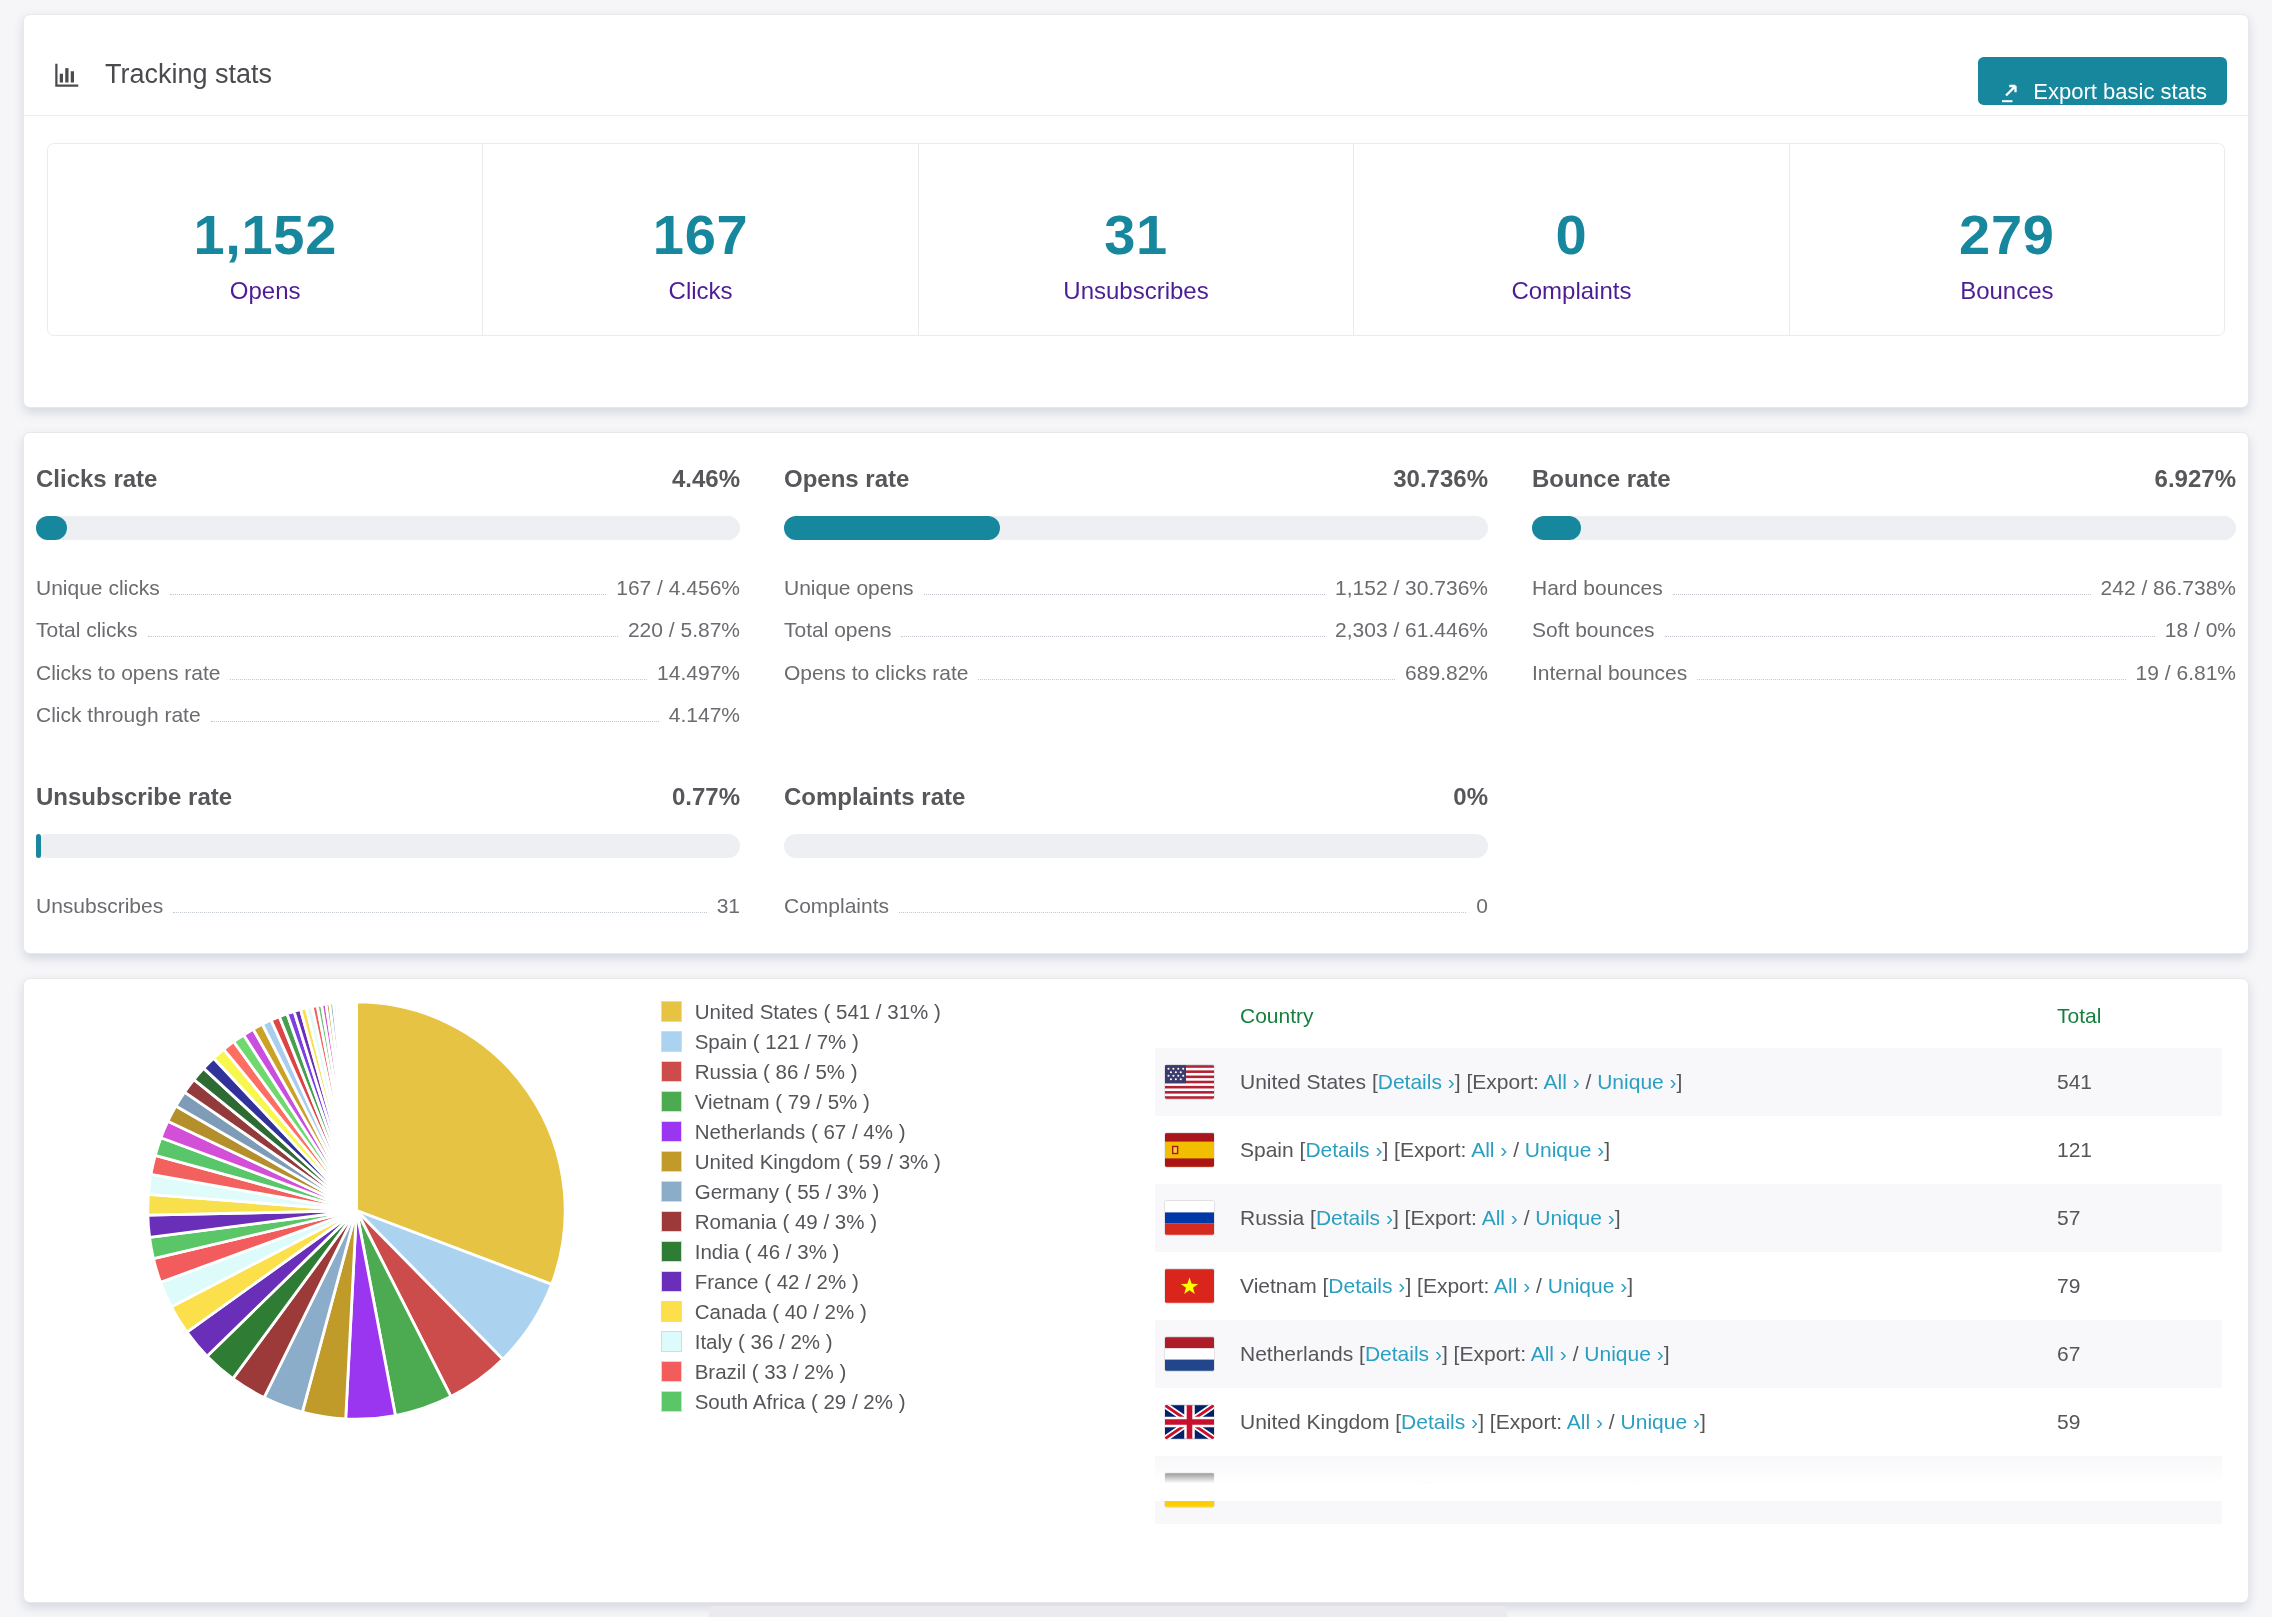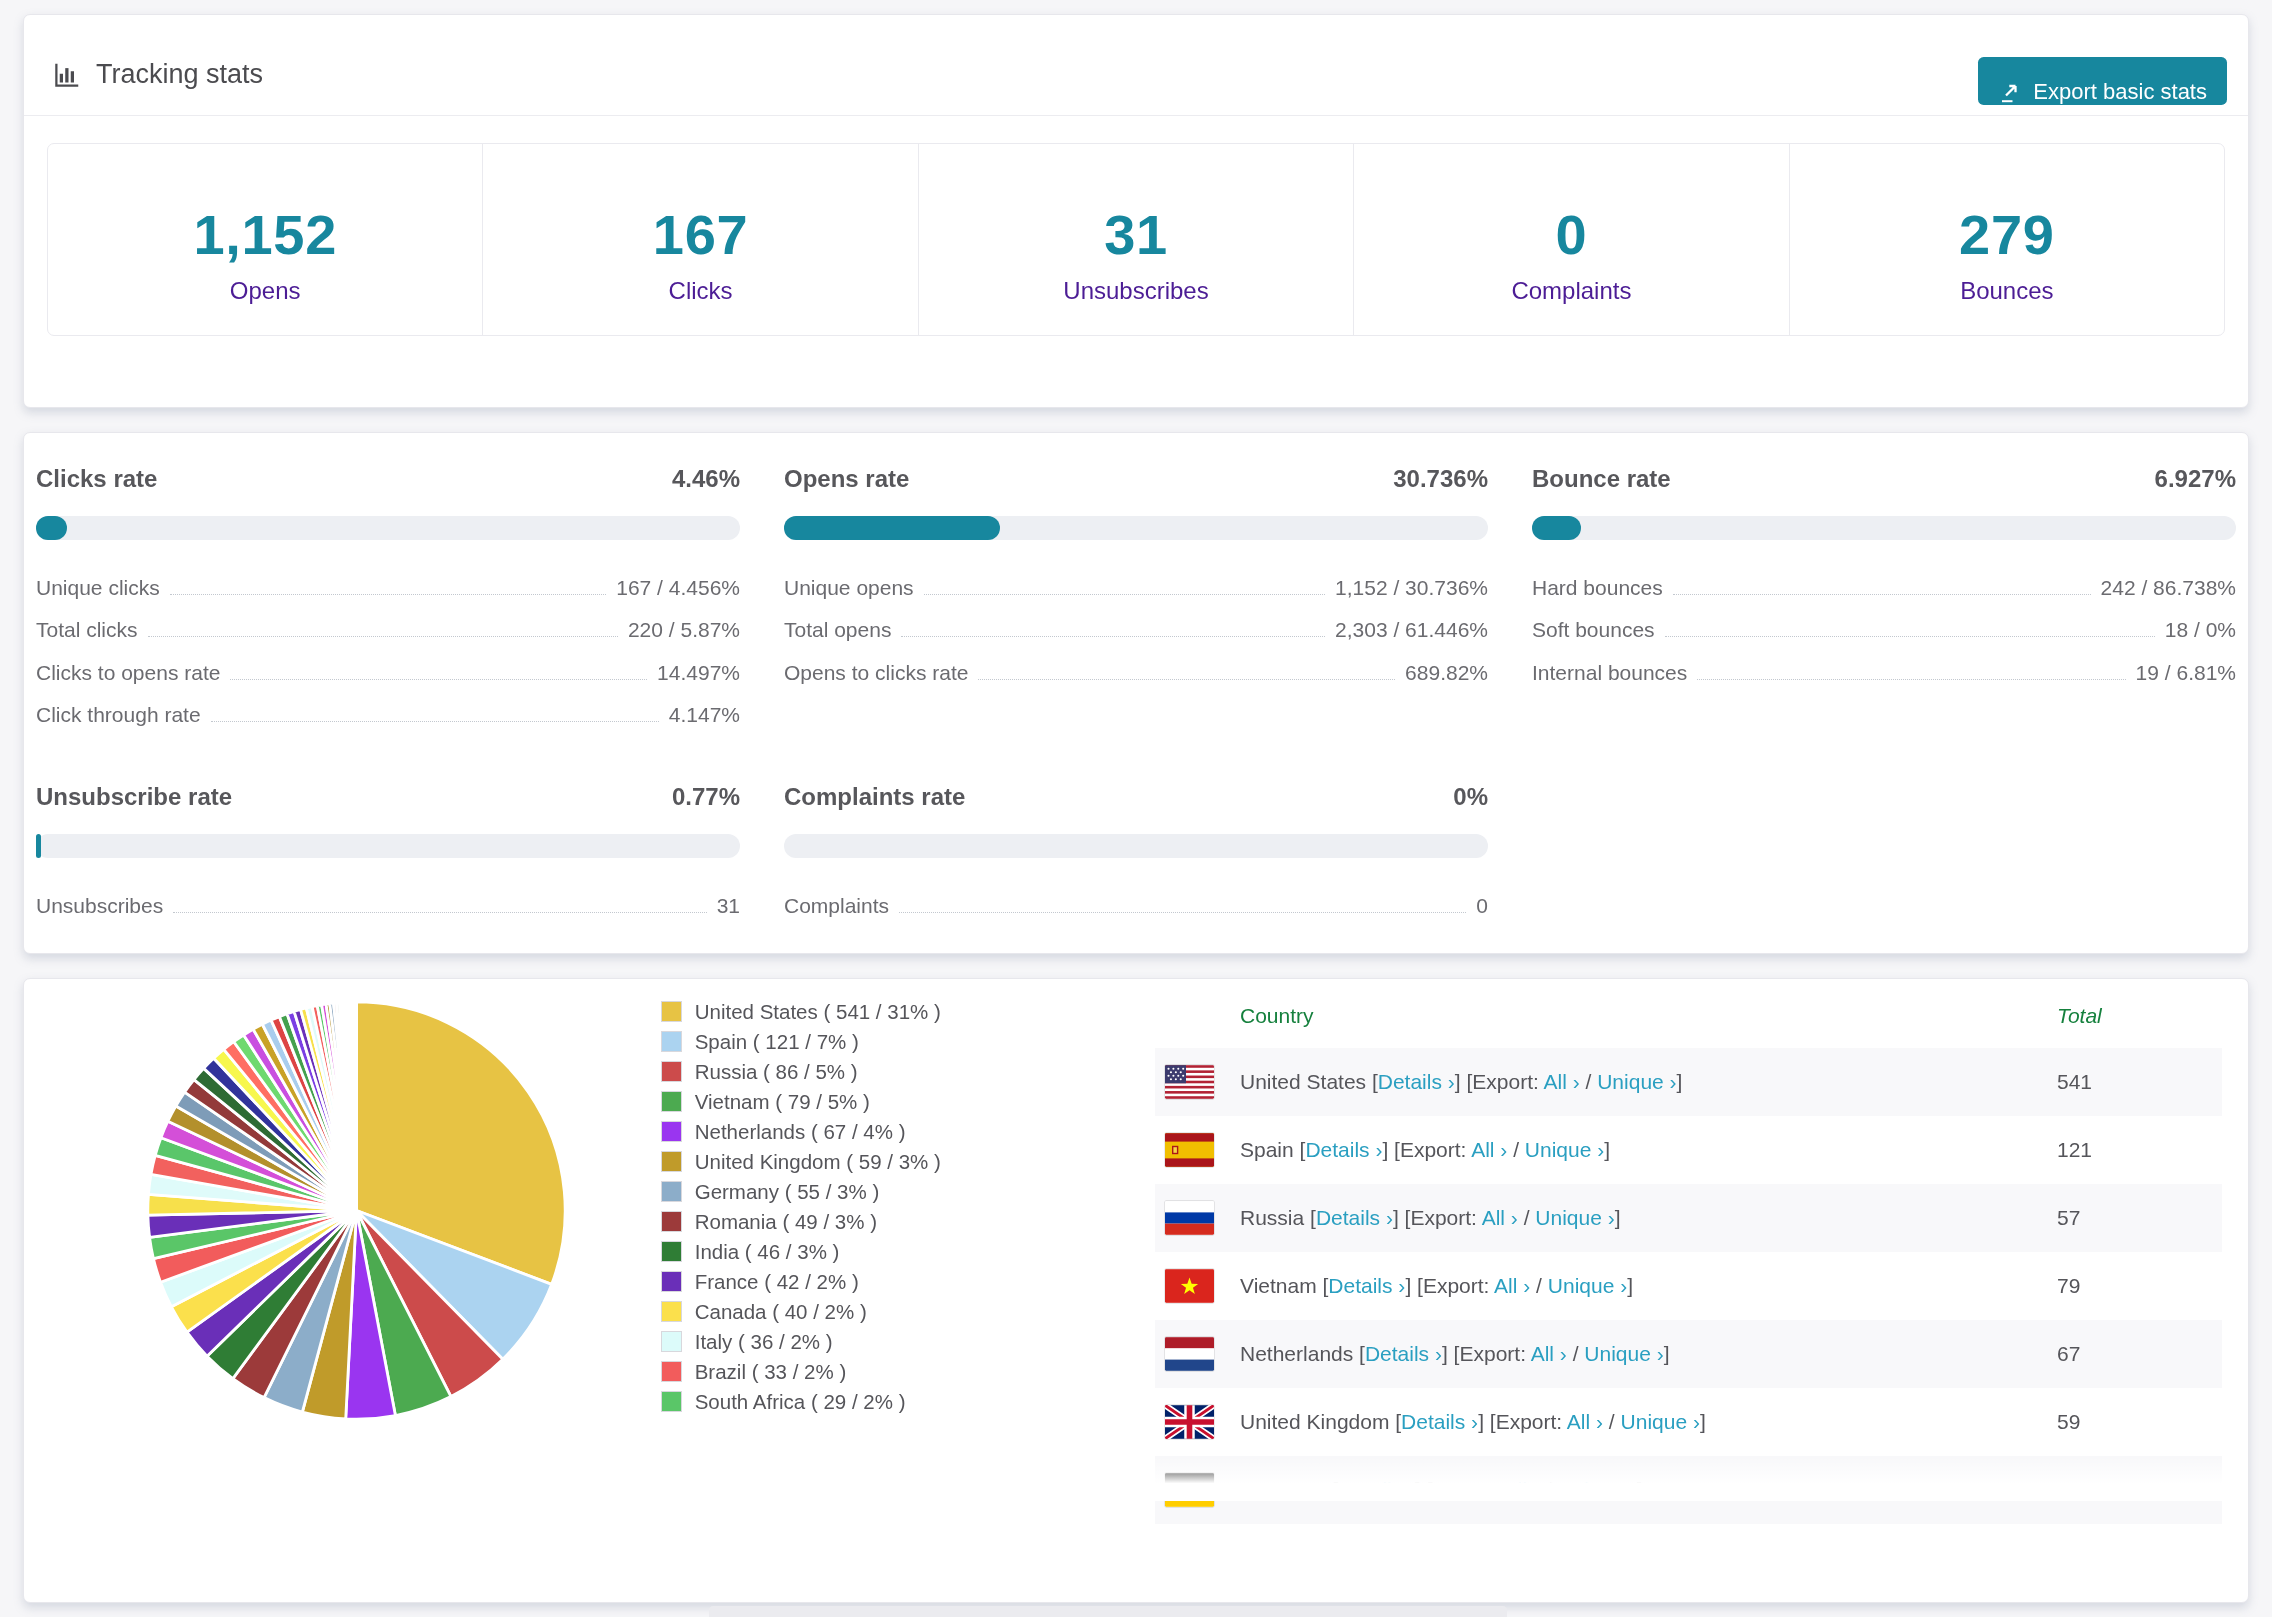--- a/index.html
+++ b/index.html
@@ -7,21 +7,21 @@
   html,body{width:2273px;height:1618px;overflow:hidden;}
   body{background:var(--pagebg);font-family:"Liberation Sans","DejaVu Sans",sans-serif;position:relative;}
 
   .card{position:absolute;left:23px;width:2226px;background:#fff;border:1.4px solid #e7e7ec;
         border-radius:7px;box-shadow:0 4.2px 10px rgba(125,135,160,.25);}
   #card-tracking{top:14px;height:394px;}
   #card-rates{top:432px;height:522px;}
   #card-geo{top:978px;height:625px;overflow:hidden;}
 
   .card-header{display:flex;align-items:center;height:101px;padding:0 28px;border-bottom:1.4px solid #ececf0;position:relative;}
-  .card-title{font-size:27px;color:#4b4b4f;display:flex;align-items:center;gap:14px;margin-top:19px;}
+  .card-title{font-size:27px;color:#4b4b4f;display:flex;align-items:center;gap:23px;margin-top:19px;}
   .card-title svg{flex:0 0 auto;}
 
   .export-btn{position:absolute;right:21px;top:42px;height:48px;display:flex;align-items:flex-end;gap:11.3px;
               background:var(--accent);color:#fff;border:none;border-radius:5.6px;padding:0 20px;
               font-size:22px;font-family:inherit;cursor:pointer;}
 
   
   .stats-box{margin:27px 23px 0;height:193px;border:1.4px solid #eaeaef;border-radius:7px;display:flex;}
   .stat-cell{flex:1;text-align:center;padding-top:58px;}
   .stat-cell + .stat-cell{border-left:1.4px solid #eaeaef;}
@@ -42,21 +42,21 @@
   
   #geo-body{position:relative;height:522px;}
   #geo-pie{position:absolute;left:121px;top:20px;width:423px;height:423px;}
   #geo-legend{position:absolute;left:637px;top:17.6px;}
   .legend-item{display:flex;align-items:center;height:30px;gap:12.7px;font-size:20.5px;color:#55555a;cursor:pointer;}
   .swatch{width:21px;height:21px;border:1.4px solid #d8d8dd;flex:0 0 auto;}
 
   .geo-table{position:absolute;left:1131px;top:7px;width:1067px;font-size:21px;color:#55555a;}
   .thead{position:relative;height:62px;color:#15803d;}
   .th-country{position:absolute;left:85px;top:18.4px;}
-  .th-total{position:absolute;left:902px;top:18.4px;font-style:italic;}
+  .th-total{position:absolute;left:902px;top:18.4px;}
   .trow{position:relative;height:68px;}
   .trow.shade{background:#f8f8fa;}
   .flag{position:absolute;left:10px;top:17px;width:49px;height:34px;box-shadow:0 0 0 0.7px rgba(0,0,0,.12);border-radius:1.4px;overflow:hidden;}
   .flag svg{display:block;width:100%;height:100%;}
   .row-text{position:absolute;left:85px;top:22px;white-space:nowrap;}
   .row-total{position:absolute;left:902px;top:22px;}
   a.link{color:var(--link);text-decoration:none;cursor:pointer;}
 
   .bottom-fade{position:absolute;left:0;right:0;bottom:0;height:44px;
                background:linear-gradient(180deg,rgba(255,255,255,0) 0%,#ffffff 60%);pointer-events:none;}

